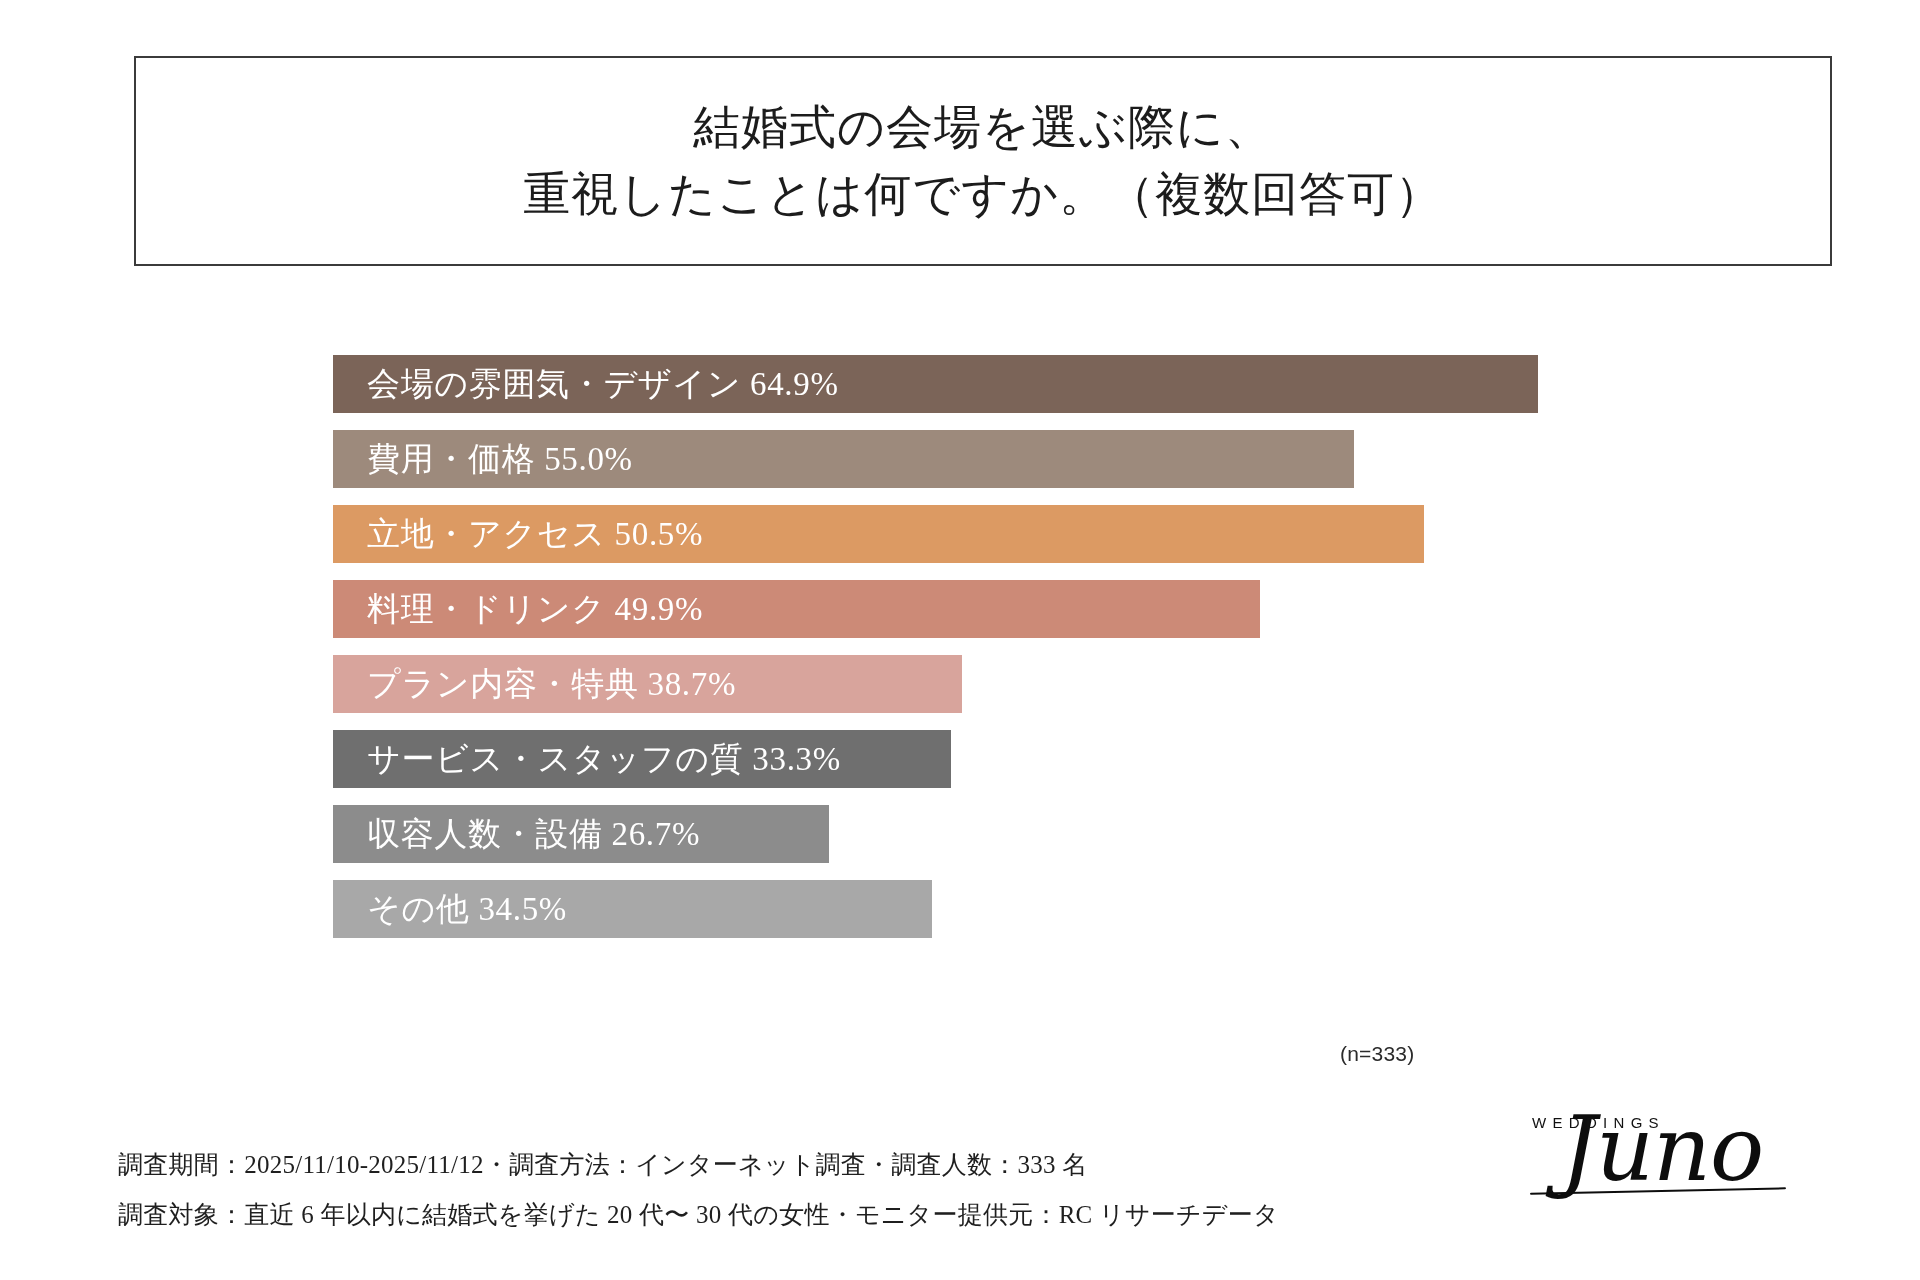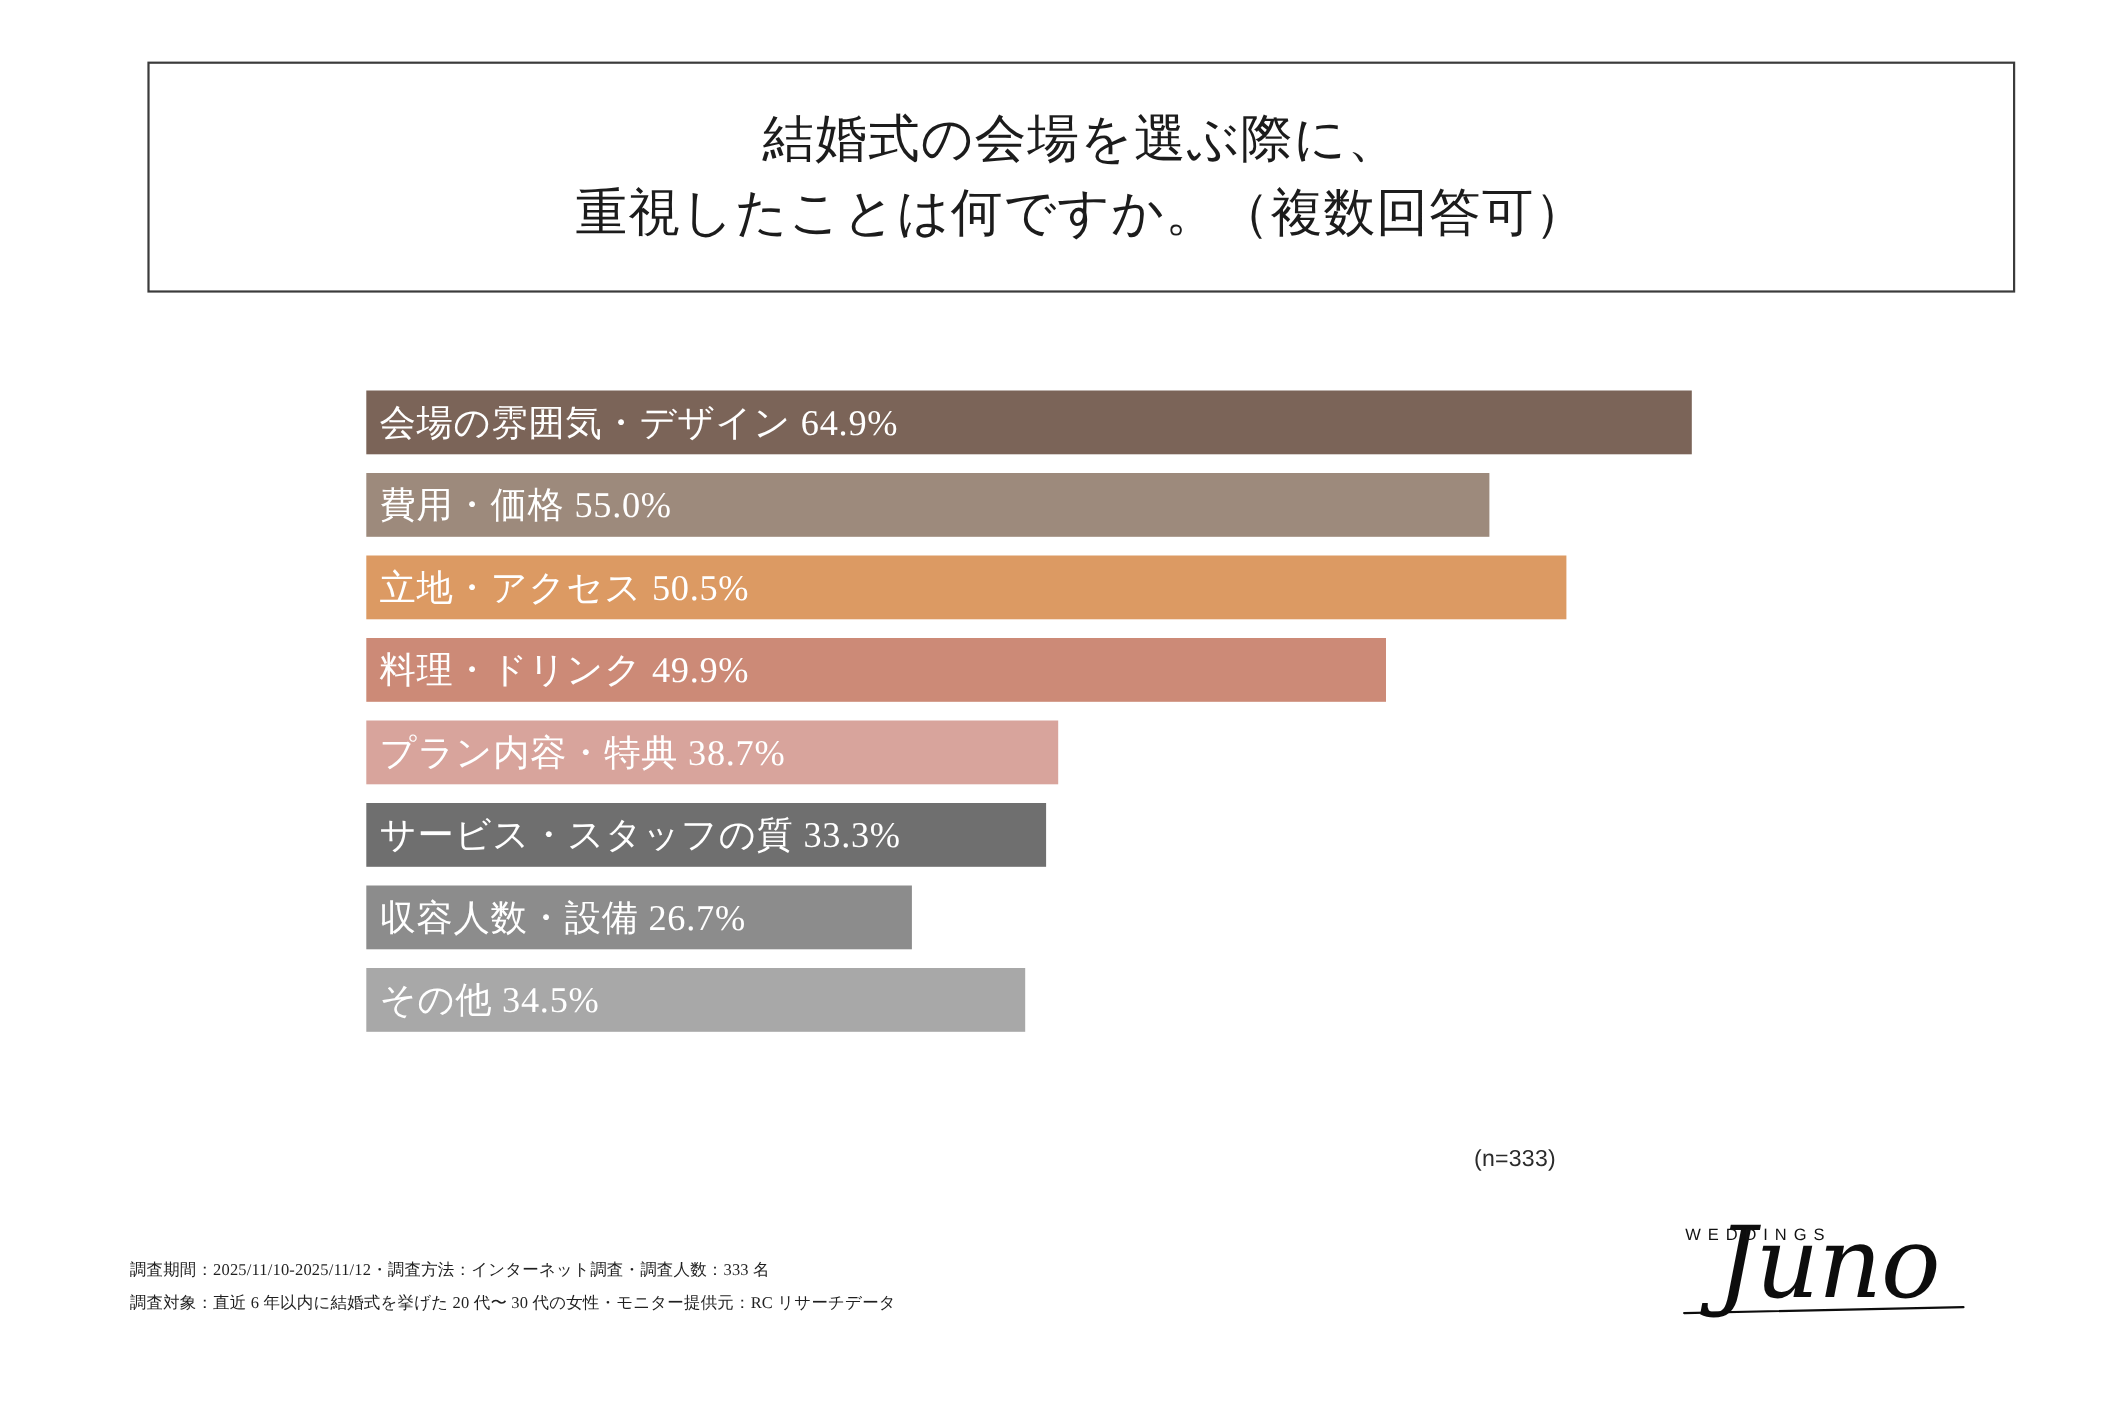--- a/index.html
+++ b/index.html
@@ -52,21 +52,21 @@
     margin-bottom: 17px;
   }
   .bar {
     position: absolute;
     left: 0;
     top: 0;
     height: 58px;
     display: flex;
     align-items: center;
     box-sizing: border-box;
-    padding-left: 12px;
+    padding-left: 34px;
   }
   .bar-label {
     color: #ffffff;
     font-size: 33px;
     letter-spacing: 0.02em;
     white-space: nowrap;
     font-family: "Liberation Serif", serif;
   }
 
   .n-note {
@@ -77,21 +77,21 @@
     color: #2b2b2b;
     font-family: "Liberation Sans", sans-serif;
     letter-spacing: 0.01em;
   }
 
   
   .footnotes {
     position: absolute;
     left: 118px;
     top: 1140px;
-    font-size: 15px;
+    font-size: 25px;
     line-height: 2.0;
     color: #1f1f1f;
     font-family: "Liberation Serif", serif;
     letter-spacing: 0.01em;
   }
 
   
   .logo {
     position: absolute;
     right: 112px;

